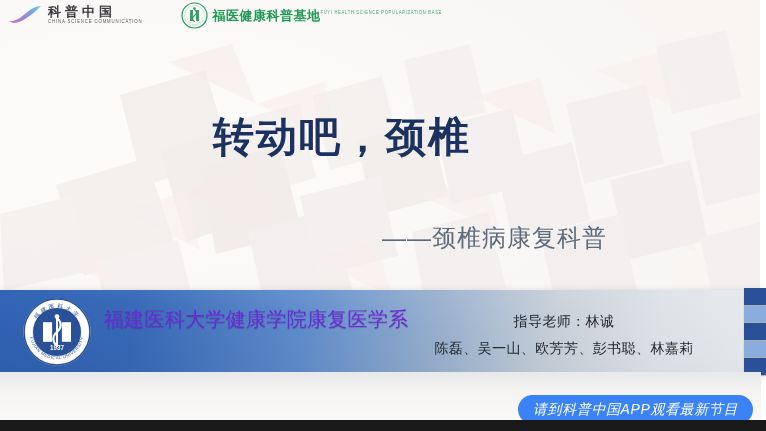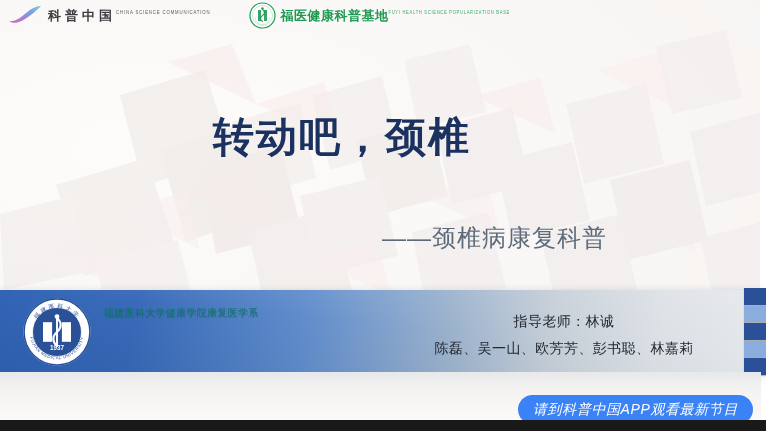--- a/index.html
+++ b/index.html
@@ -56,21 +56,21 @@
     display: flex;
     align-items: center;
     gap: 6px;
   }
   .kepu-mark {
     width: 34px; height: 22px;
     flex: 0 0 auto;
   }
   .kepu-text {
     display: flex;
-    flex-direction: row;
+    flex-direction: column;
     justify-content: center;
     line-height: 1;
   }
   .kepu-cn {
     font-size: 13px;
     font-weight: bold;
     color: #3b3b40;
     letter-spacing: 4px;
     white-space: nowrap;
   }
@@ -172,22 +172,22 @@
     top: 297px;
     width: 70px;
     height: 70px;
   }
 
   .dept-block {
     position: absolute;
     left: 104px;
     top: 307px;
     line-height: 1.22;
-    color: #0f766e;
-    font-size: 10px;
+    color: #6d28d9;
+    font-size: 20px;
     letter-spacing: 0.3px;
     text-shadow: 0 1px 1px rgba(0,0,0,0.18);
     white-space: nowrap;
   }
 
   .authors-block {
     position: absolute;
     left: 404px;
     top: 308px;
     width: 320px;

